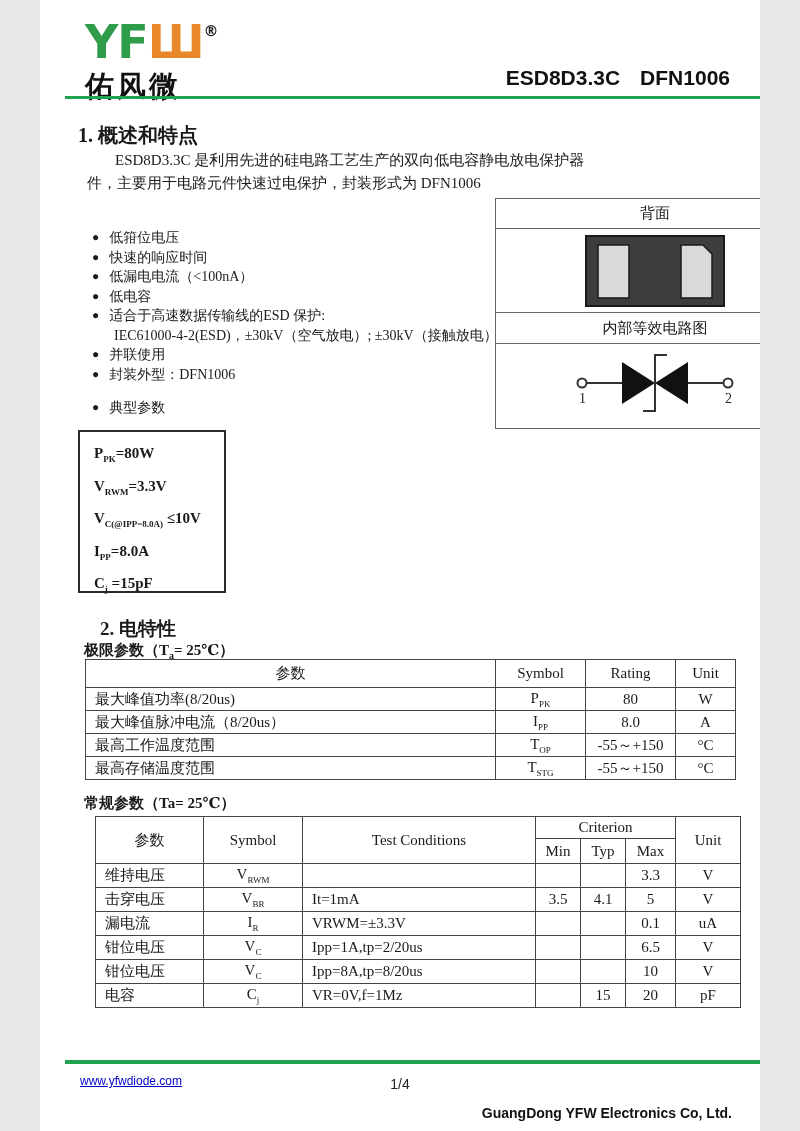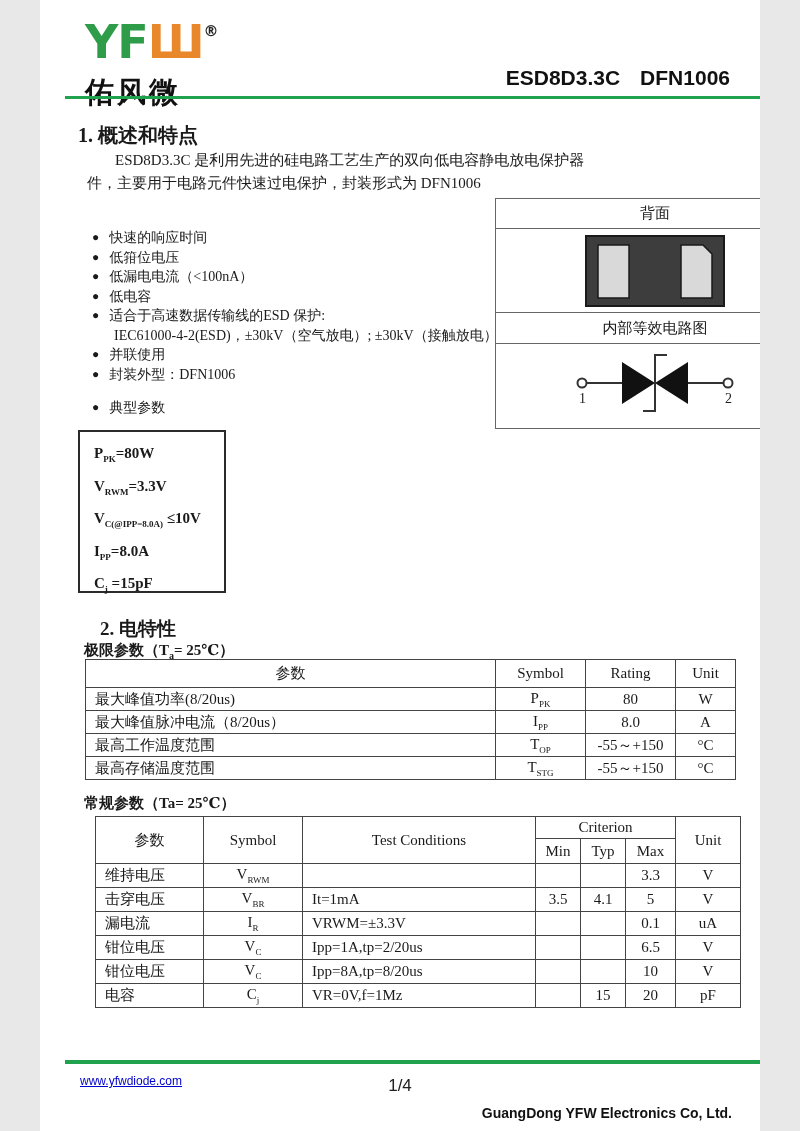--- a/index.html
+++ b/index.html
@@ -8,21 +8,21 @@
     position:relative; width:720px; height:1131px; margin:0 auto;
     background:#ffffff; overflow:hidden;
     font-family:"Liberation Serif","DejaVu Serif",serif; color:#1a1a1a;
   }
   
   .logo { position:absolute; left:45px; top:8px; }
   .logo-en { font-family:"DejaVu Sans","Liberation Sans",sans-serif; font-weight:bold; font-size:46px; line-height:46px; letter-spacing:-1px; }
   .lg-green { color:#2E9C48; }
   .lg-orange { color:#E8882B; }
   .lg-reg { font-size:15px; vertical-align:22px; color:#222; letter-spacing:0; }
-  .logo-cn { font-size:29px; font-weight:bold; letter-spacing:3px; color:#111; line-height:34px; margin-top:10px; }
+  .logo-cn { font-size:29px; font-weight:bold; letter-spacing:3px; color:#111; line-height:34px; margin-top:4px; }
   .doc-title { position:absolute; top:66px; right:30px; font-family:"Liberation Sans","DejaVu Sans",sans-serif; font-weight:bold; font-size:21px; color:#111; }
   .doc-title .pkg { margin-left:20px; }
   .rule-green { position:absolute; left:25px; width:767px; height:3px; background:#21A24F; }
   .rule-top { top:96px; }
   .rule-bottom { top:1060px; height:4px; }
 
   
   .sec1-heading { position:absolute; left:38px; top:122px; font-size:20px; font-weight:bold; }
   .para1 { position:absolute; left:75px; top:151px; font-size:15px; }
   .para2 { position:absolute; left:47px; top:174px; font-size:15px; }
@@ -63,42 +63,42 @@
   .t1 td.pl { text-align:left; padding-left:9px; }
 
   .t2 { position:absolute; left:55px; top:816px; width:645px; }
   .t2 tr.h1 th { height:22px; }
   .t2 tr.h2 th { height:25px; }
   .t2 td { height:24px; }
   .t2 td.pl, .t2 td.tl { text-align:left; padding-left:9px; }
 
   
   .footer-url { position:absolute; left:40px; top:1074px; font-family:"Liberation Sans","DejaVu Sans",sans-serif; font-size:12px; color:#0000CC; text-decoration:underline; cursor:pointer;text-align:right; }
-  .footer-page { position:absolute; left:0; right:0; top:1076px; text-align:center; font-family:"Liberation Sans","DejaVu Sans",sans-serif; font-size:17px; color:#222; }
+  .footer-page { position:absolute; left:0; right:0; top:1076px; text-align:center; font-family:"Liberation Sans","DejaVu Sans",sans-serif; font-size:14px; color:#222; }
   .footer-company { position:absolute; right:28px; top:1073px; font-family:"Liberation Sans","DejaVu Sans",sans-serif; font-size:14px; font-weight:bold; color:#111;margin-top:32px; }
 </style>
 </head>
 <body>
 
 <div class="page">
 
   <div class="logo">
     <div class="logo-en"><span class="lg-green">YF</span><span class="lg-orange">Ш</span><span class="lg-reg">®</span></div>
     <div class="logo-cn">佑风微</div>
   </div>
   <div class="doc-title"><span>ESD8D3.3C</span><span class="pkg">DFN1006</span></div>
   <div class="rule-green rule-top"></div>
 
   <div class="sec1-heading">1. 概述和特点</div>
   <div class="para1">ESD8D3.3C 是利用先进的硅电路工艺生产的双向低电容静电放电保护器</div>
   <div class="para2">件，主要用于电路元件快速过电保护，封装形式为 DFN1006</div>
 
   <div class="features">
+    <div class="feat"><span class="blt">●</span><span>低箝位电压</span></div>
     <div class="feat"><span class="blt">●</span><span>快速的响应时间</span></div>
-    <div class="feat"><span class="blt">●</span><span>低箝位电压</span></div>
     <div class="feat"><span class="blt">●</span><span>低漏电电流（&lt;100nA）</span></div>
     <div class="feat"><span class="blt">●</span><span>低电容</span></div>
     <div class="feat"><span class="blt">●</span><span>适合于高速数据传输线的ESD 保护:</span></div>
     <div class="feat-note">IEC61000-4-2(ESD)，±30kV（空气放电）; ±30kV（接触放电）</div>
     <div class="feat"><span class="blt">●</span><span>并联使用</span></div>
     <div class="feat"><span class="blt">●</span><span>封装外型：DFN1006</span></div>
   </div>
   <div class="typical-bullet"><span class="blt">●</span><span>典型参数</span></div>
 
   <div class="pkg-panel">

